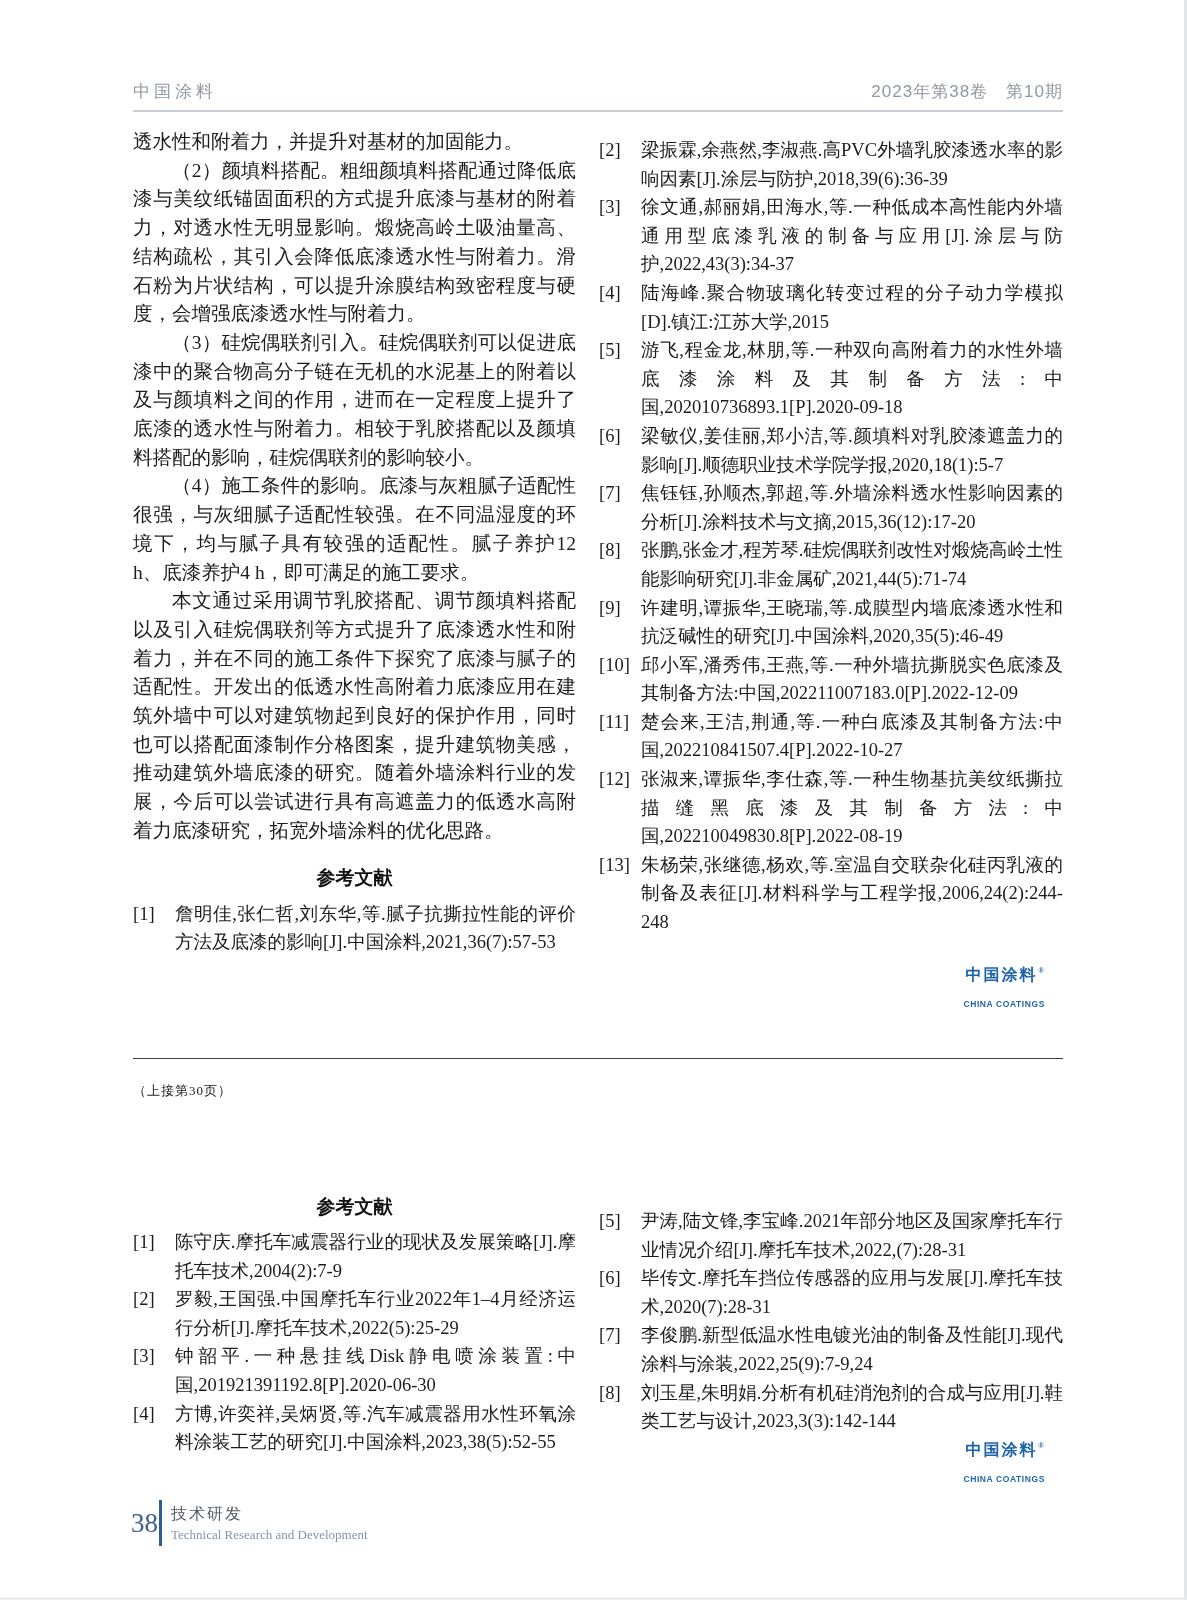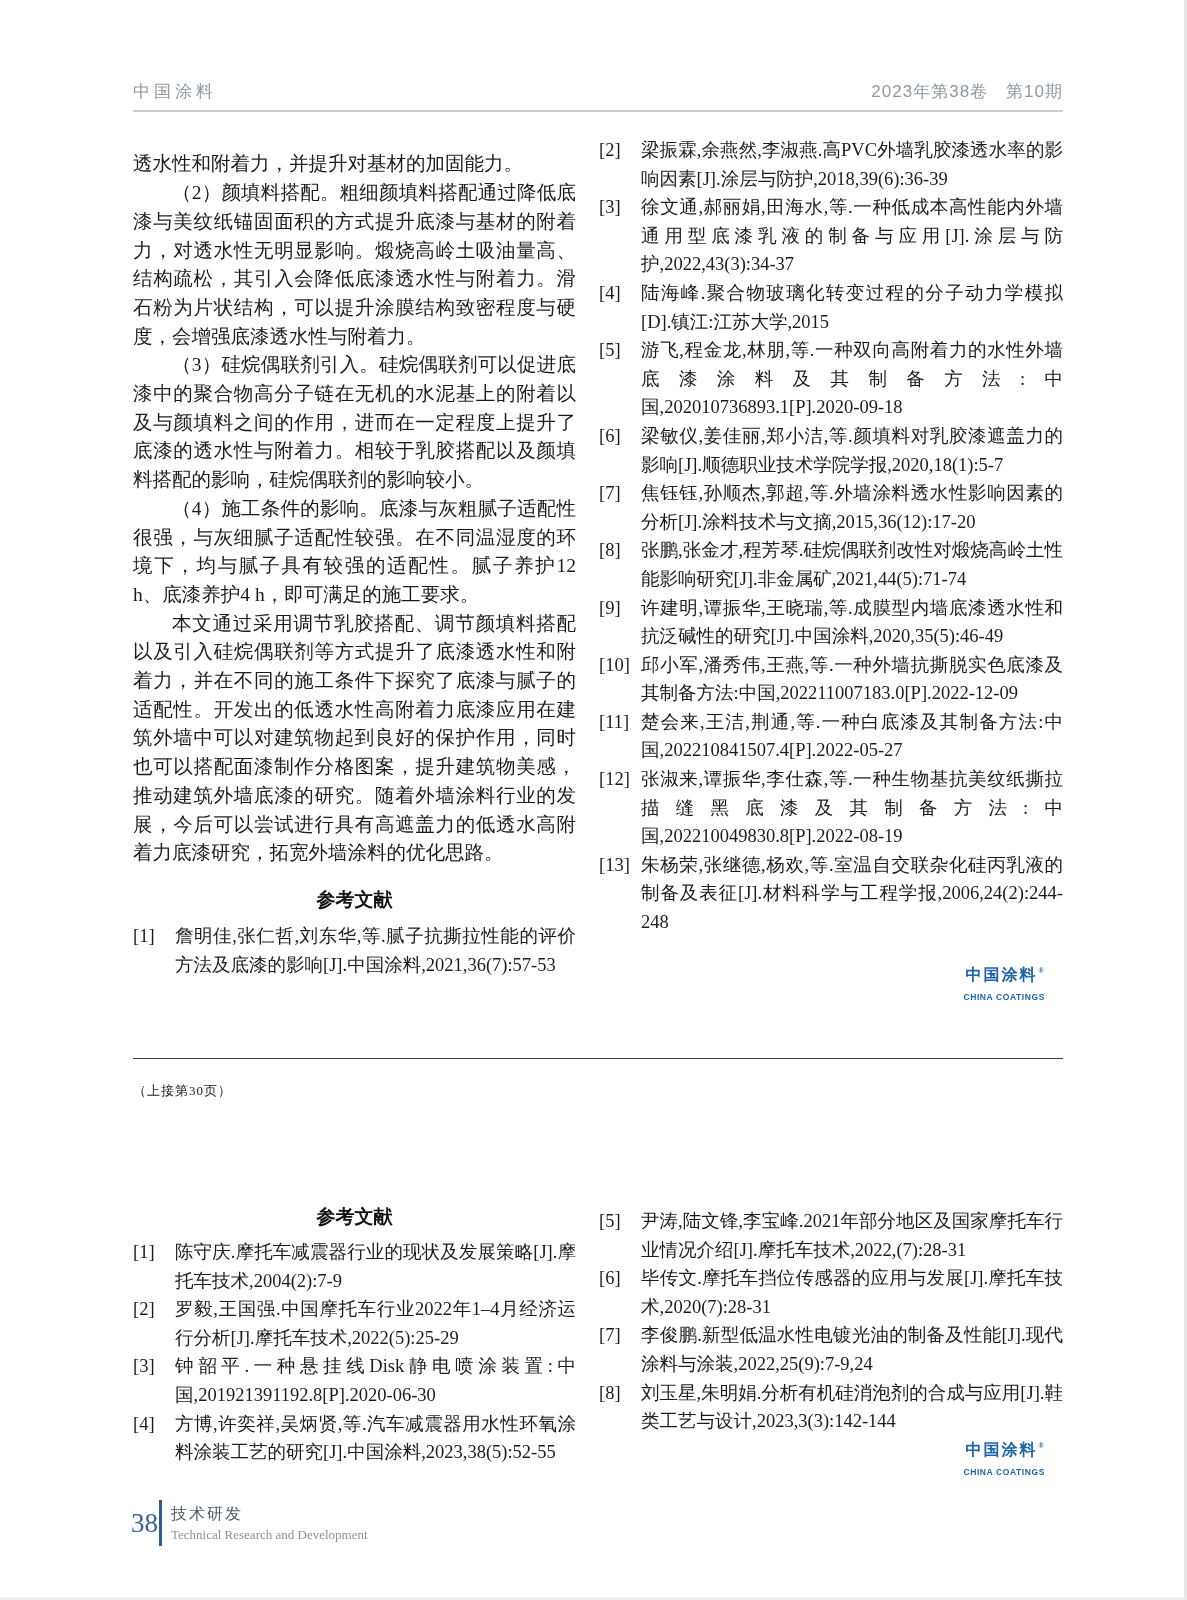--- a/index.html
+++ b/index.html
@@ -21,21 +21,21 @@
     display:flex; justify-content:space-between; align-items:flex-end;
     padding-bottom:7px;
     border-bottom:2px solid #c9ced4;
     font-family:"Liberation Sans","DejaVu Sans",sans-serif;
     color:#9098a2; font-size:17px;
   }
   .header .journal { letter-spacing:4px; }
   .header .issue  { letter-spacing:1px; }
 
   
-  .cols { position:absolute; left:133px; width:930px; display:flex; gap:23px;align-items:center; }
+  .cols { position:absolute; left:133px; width:930px; display:flex; gap:23px; }
   .section1 { top:128px; }
   .section2 { top:1193px; }
   .col-l { width:443px; }
   .col-r { width:464px; }
 
   
   .para {
     margin:0; font-size:19.5px; line-height:28.7px;
     text-align:justify; text-indent:2em;
   }
@@ -58,21 +58,21 @@
   
   .logo-wrap { text-align:right; margin-top:28px; padding-right:18px; }
   .logo-wrap.second { margin-top:4px; }
   .logo {
     display:inline-flex; flex-direction:column; align-items:center;
     font-family:"Liberation Sans","DejaVu Sans",sans-serif;
     color:#1e64a8;
   }
   .logo .zh { font-size:16px; font-weight:bold; letter-spacing:2px; position:relative; }
   .logo .zh .mark { font-size:7px; position:relative; top:-7px; left:1px; letter-spacing:0; }
-  .logo .en { font-size:8.5px; font-weight:bold; letter-spacing:0.6px; margin-top:6px; }
+  .logo .en { font-size:8.5px; font-weight:bold; letter-spacing:0.6px; margin-top:13px; }
 
   
   .rule {
     position:absolute; left:133px; top:1058px; width:930px;
     border-top:1.5px solid #3e3e3e;
   }
   .cont-note {
     position:absolute; left:133px; top:1082px;
     font-size:13px; letter-spacing:1px; color:#1c1c1c;
   }
@@ -157,21 +157,21 @@
         <div class="ref">
             <span class="num">[9]</span>
             <span class="txt">许建明,谭振华,王晓瑞,等.成膜型内墙底漆透水性和抗泛碱性的研究[J].中国涂料,2020,35(5):46-49</span>
           </div>
         <div class="ref">
             <span class="num">[10]</span>
             <span class="txt">邱小军,潘秀伟,王燕,等.一种外墙抗撕脱实色底漆及其制备方法:中国,202211007183.0[P].2022-12-09</span>
           </div>
         <div class="ref">
             <span class="num">[11]</span>
-            <span class="txt">楚会来,王洁,荆通,等.一种白底漆及其制备方法:中国,202210841507.4[P].2022-05-27</span>
+            <span class="txt">楚会来,王洁,荆通,等.一种白底漆及其制备方法:中国,202210841507.4[P].2022-10-27</span>
           </div>
         <div class="ref">
             <span class="num">[12]</span>
             <span class="txt">张淑来,谭振华,李仕森,等.一种生物基抗美纹纸撕拉描缝黑底漆及其制备方法:中国,202210049830.8[P].2022-08-19</span>
           </div>
         <div class="ref">
             <span class="num">[13]</span>
             <span class="txt">朱杨荣,张继德,杨欢,等.室温自交联杂化硅丙乳液的制备及表征[J].材料科学与工程学报,2006,24(2):244-248</span>
           </div>
       </div>

